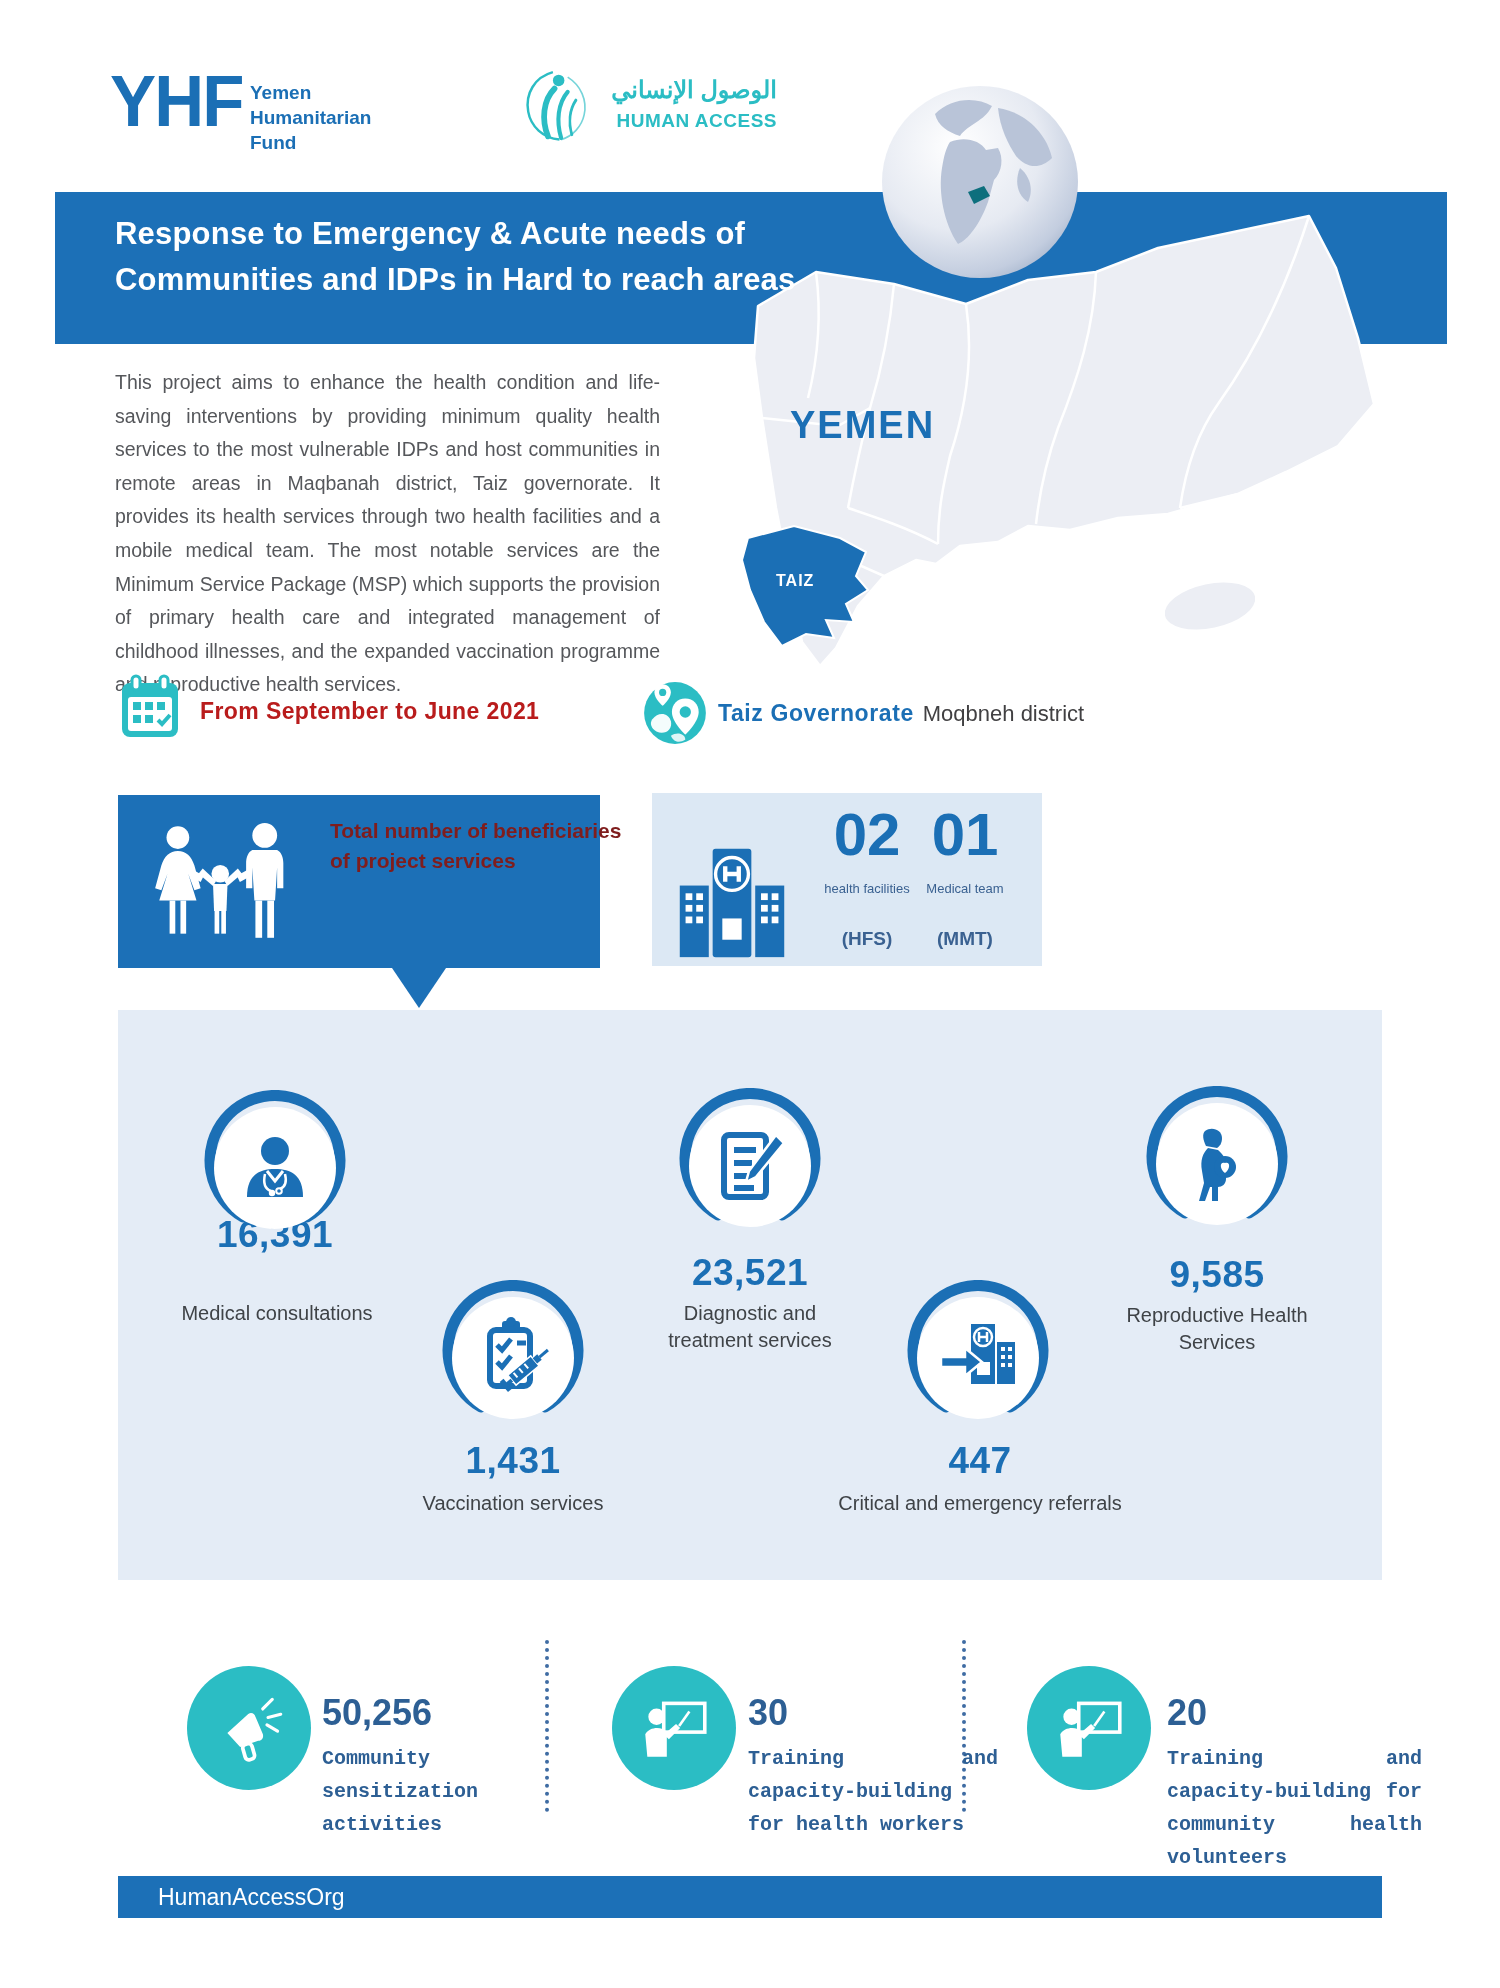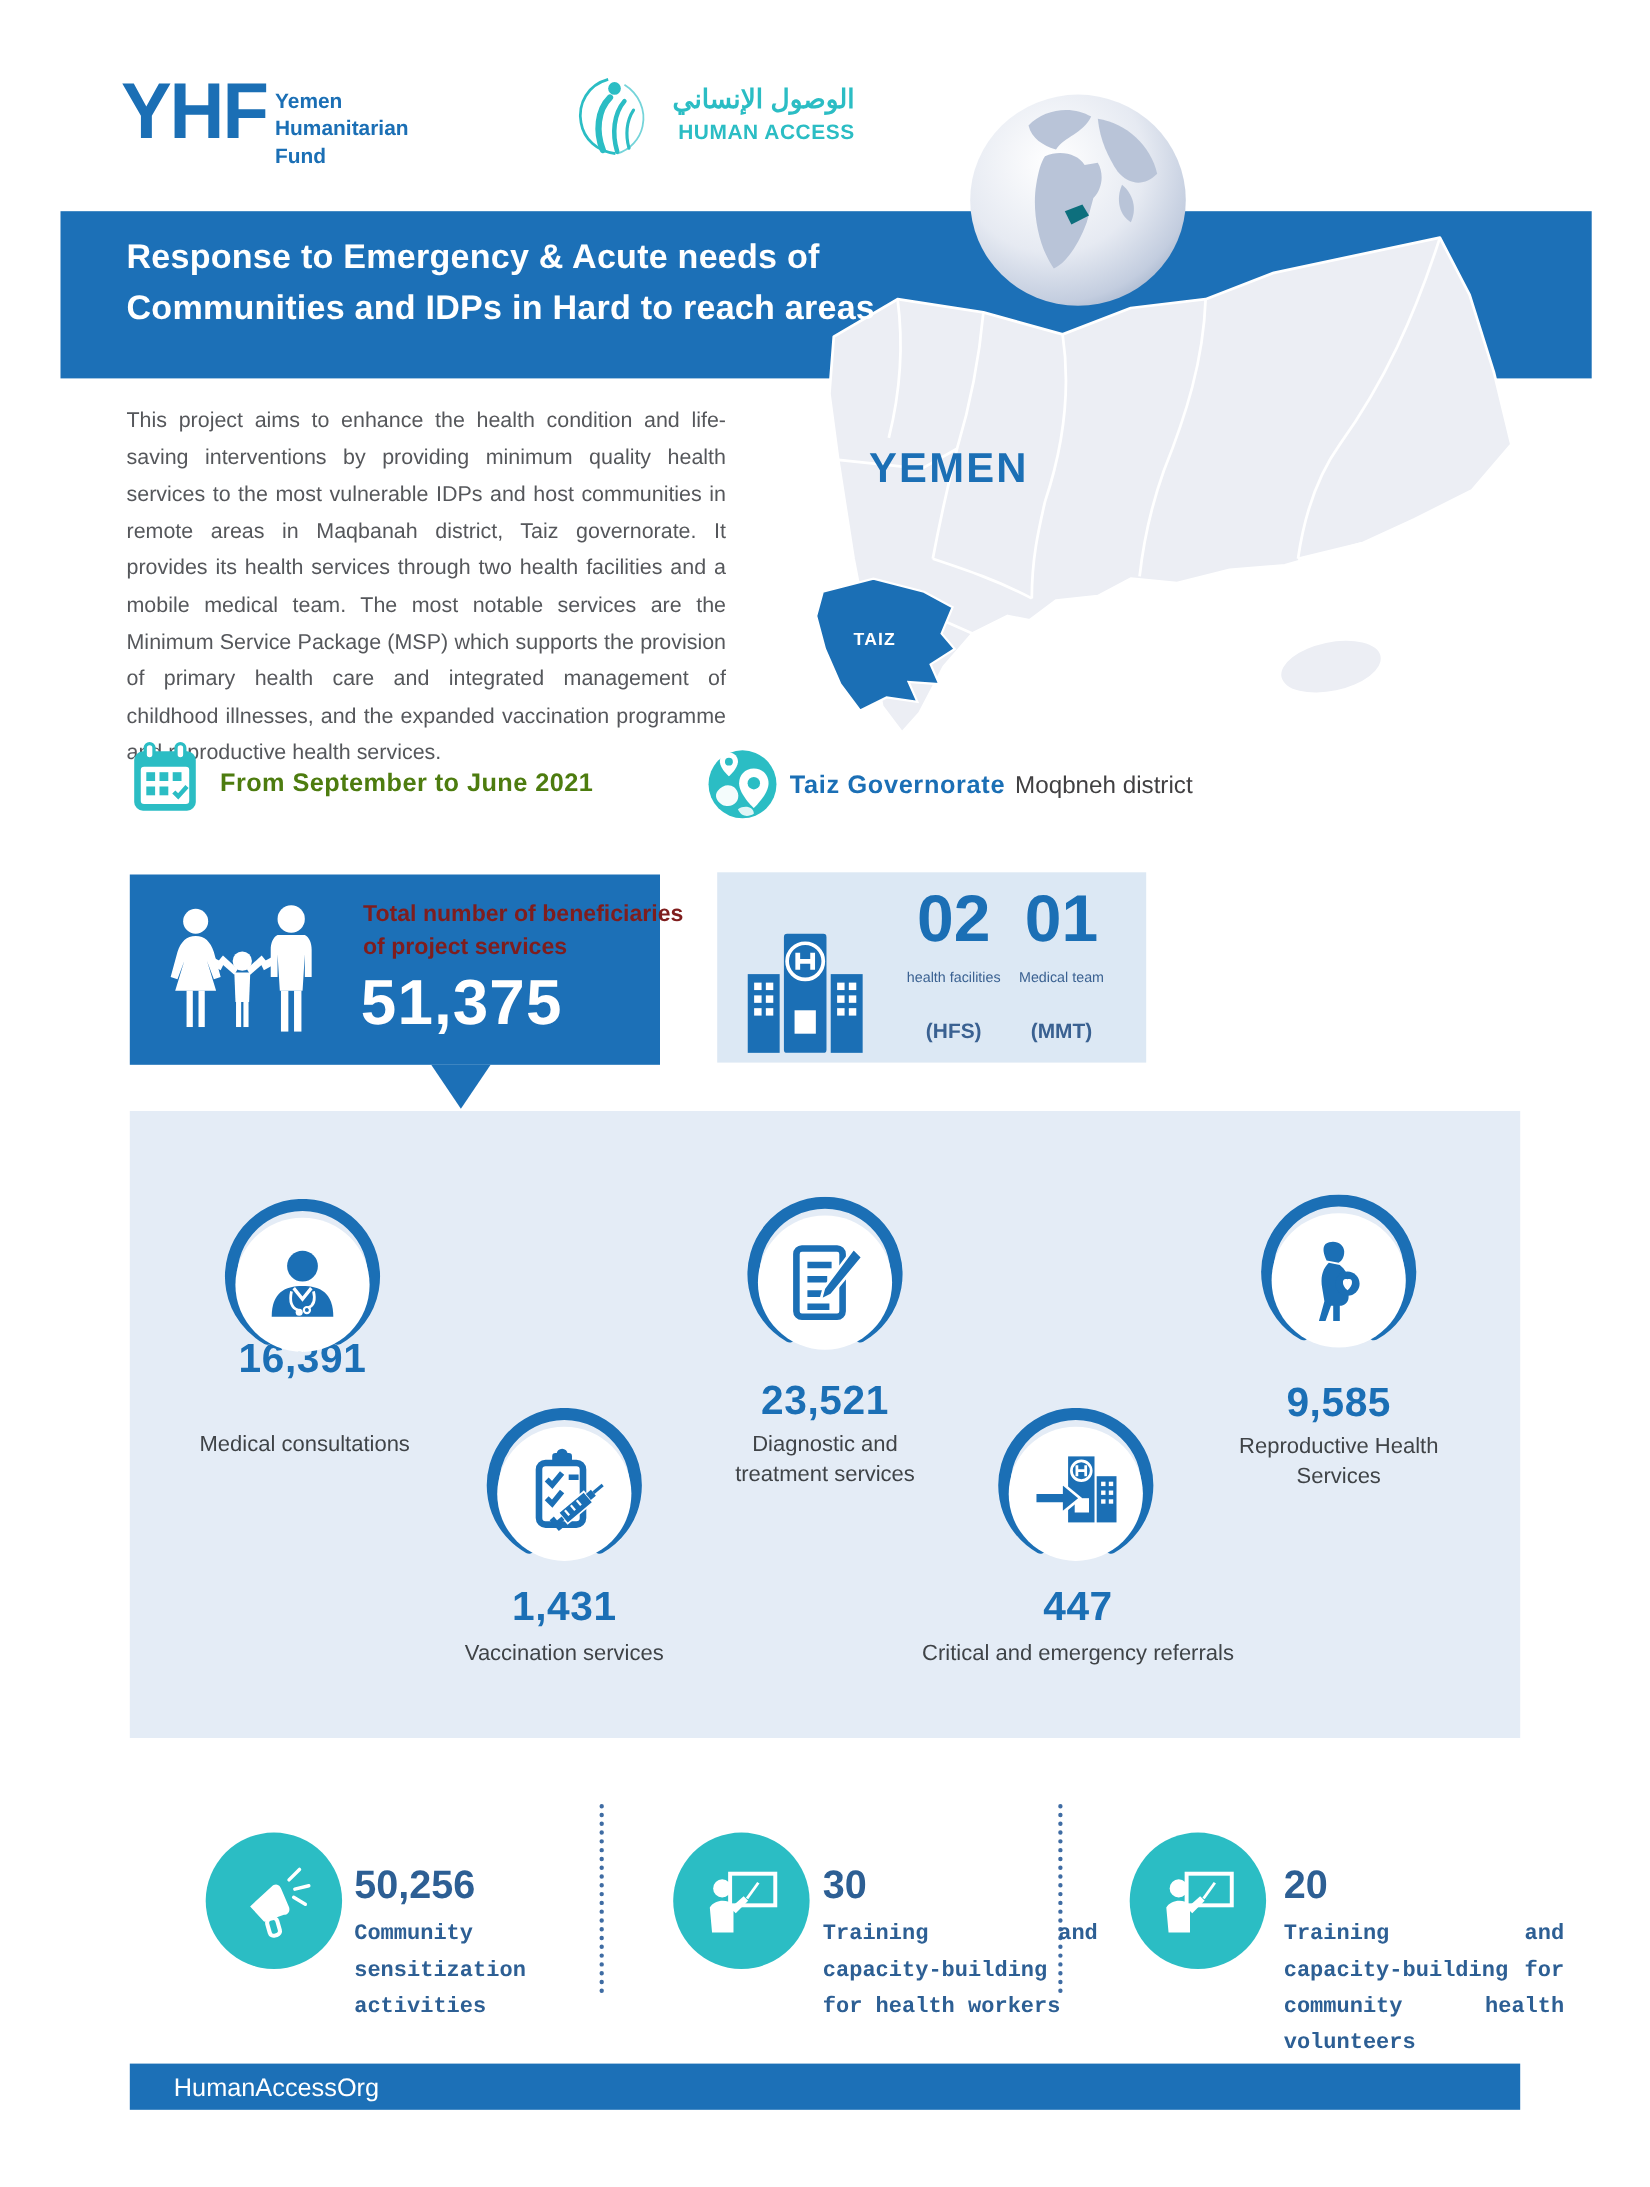--- a/index.html
+++ b/index.html
@@ -16,21 +16,21 @@
   
   .banner{left:55px;top:192px;width:1392px;height:152px;background:#1c70b7;z-index:1;}
   .banner-t{color:#fff;font-weight:bold;font-size:31px;letter-spacing:.2px;z-index:4;}
 
   .mapsvg{left:698px;top:208px;z-index:2;}
   .globe{left:880px;top:84px;z-index:3;}
 
   .about{left:115px;top:366px;width:545px;font-size:19.5px;line-height:33.6px;color:#55575b;
          text-align:justify;}
 
-  .period-txt{color:#4d7c0f;font-weight:bold;font-size:23px;letter-spacing:.4px;}
+  .period-txt{color:#b91c1c;font-weight:bold;font-size:23px;letter-spacing:.4px;}
   .gov{color:#1b6fb5;font-weight:bold;font-size:23px;letter-spacing:.6px;}
   .dist{color:#414042;font-size:22px;margin-left:9px;font-weight:normal;}
 
   .bbox{left:118px;top:795px;width:482px;height:173px;background:#1c70b7;}
   .bbox-tail{left:392px;top:968px;width:0;height:0;border-left:27px solid transparent;
              border-right:27px solid transparent;border-top:40px solid #1c70b7;}
   .blabel{color:#7f1d1d;font-weight:bold;font-size:21px;line-height:30px;}
   .bvalue{color:#fff;font-weight:bold;font-size:58px;letter-spacing:1px;}
 
   .fbox{left:652px;top:793px;width:390px;height:173px;background:#dce8f4;}
@@ -168,21 +168,20 @@
       <rect x="67.5" y="86" width="4.5" height="22"></rect>
         <rect x="74" y="86" width="4.5" height="22"></rect>
       <path d="M66,62 L52,50 L56,45 L69,57 Z"></path>
       <path d="M80,62 L94,50 L90,45 L77,57 Z"></path>
       <path d="M46,46 L57,52 L54,58 L43,52 Z"></path>
       <path d="M100,46 L89,52 L92,58 L103,52 Z"></path>
     </g>
   </svg>
   <div class="abs blabel" style="left:330px;top:816px;">Total number of beneficiaries</div>
   <div class="abs blabel" style="left:330px;top:846px;">of project services</div>
-  <div class="abs bvalue" style="left:328px;top:878px;">51,375</div>
 
   <div class="abs fbox"></div>
   <svg class="abs" style="left:673px;top:843px;" width="118" height="118" viewBox="0 0 120 122">
     <rect x="40" y="6" width="40" height="112" rx="3" fill="#1b6fb5"></rect>
     <circle cx="60" cy="32" r="17" fill="#1b6fb5" stroke="#ffffff" stroke-width="3.5"></circle>
     <path d="M53,24 v16 M67,24 v16 M53,32 h14" stroke="#ffffff" stroke-width="4.5" fill="none"></path>
     <rect x="50" y="78" width="20" height="22" fill="#ffffff"></rect>
     <rect x="6" y="44" width="30" height="74" fill="#1b6fb5"></rect>
     <rect x="84" y="44" width="30" height="74" fill="#1b6fb5"></rect>
     <g fill="#ffffff">

